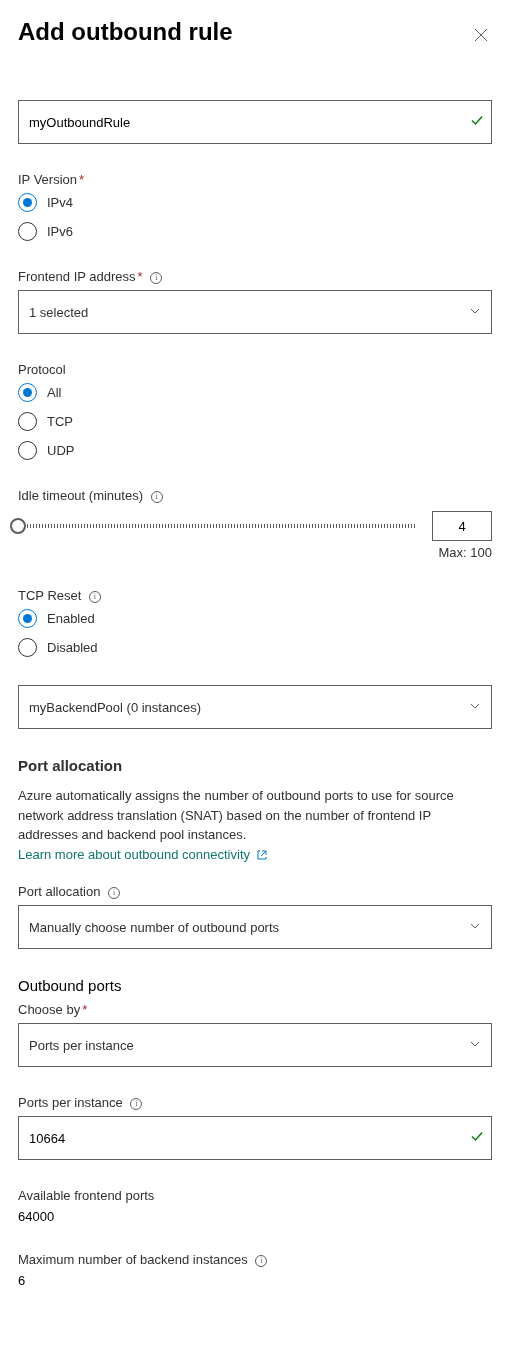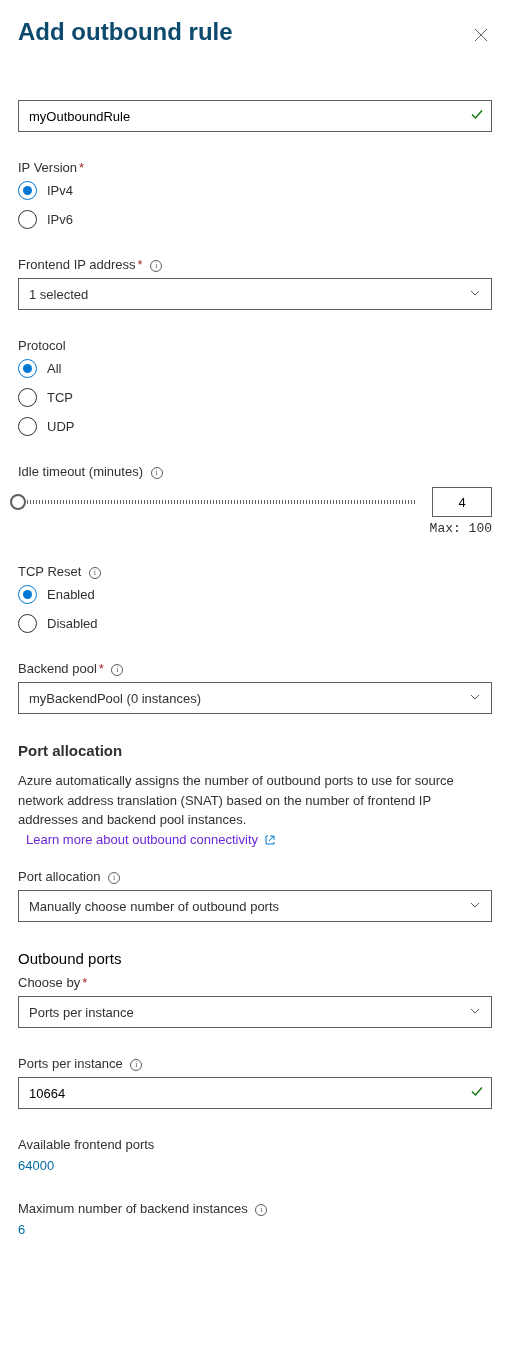--- a/index.html
+++ b/index.html
@@ -15,21 +15,21 @@
   .header {
     display: flex;
     justify-content: space-between;
     align-items: flex-start;
     margin-bottom: 50px;
   }
   .header h1 {
     font-size: 24px;
     font-weight: 600;
     margin: 0;
-    color: #0c4a6e;
+    color: #000000;
   }
   .close-btn {
     background: none;
     border: none;
     cursor: pointer;
     padding: 4px;
     font-size: 16px;
     color: #605e5c;
     margin-top: 6px;
   }
@@ -51,21 +51,21 @@
     border: 1px solid #605e5c;
     border-radius: 50%;
     font-size: 8px;
     color: #605e5c;
     margin-left: 4px;
     vertical-align: middle;
     font-family: Georgia, serif;
   }
   .text-input, .select {
     width: 100%;
-    height: 32px;
+    height: 44px;
     border: 1px solid #605e5c;
     padding: 0 10px;
     font-size: 13px;
     font-family: inherit;
     background: #fff;
     outline: none;
     position: relative;
   }
   .input-wrap { position: relative; }
   .check-icon {
@@ -141,53 +141,51 @@
     border: 1px solid #605e5c;
     text-align: center;
     font-size: 13px;
     font-family: inherit;
   }
   .slider-max {
     text-align: right;
     font-size: 13px;
     color: #323130;
     margin-top: 4px;
-    font-family: Liberation Mono, monospace;
   }
   .section-title {
     font-size: 15px;
     font-weight: 600;
     margin: 10px 0 12px 0;
   }
   .section-sub {
     font-size: 15px;
     font-weight: 400;
     margin: 18px 0 8px 0;
     color: #000000;
   }
   .desc {
     font-size: 13px;
     line-height: 1.5;
     color: #323130;
     margin-bottom: 18px;
   }
   .link {
-    color: #6d28d9;
+    color: #0f766e;
     text-decoration: none;
     cursor: pointer;
-    margin-left: 8px;
   }
   .link-icon {
     display: inline-block;
     vertical-align: -2px;
     margin-left: 2px;
   }
   .plain-value {
     font-size: 13px;
-    color: #0369a1;
+    color: #000000;
     margin-top: 6px;
   }
 </style>
 </head>
 <body>
 
 <div class="header">
   <h1>Add outbound rule</h1>
   <button class="close-btn">
     <svg width="14" height="14" viewBox="0 0 14 14">
@@ -281,24 +279,20 @@
       <span class="radio-label">Enabled</span>
     </div>
     <div class="radio-row">
       <span class="radio"></span>
       <span class="radio-label">Disabled</span>
     </div>
   </div>
 </div>
 
 <div class="field-group">
-  <label class="label">
-    <span>Backend pool</span><span class="required">*</span>
-    <span class="info-icon">i</span>
-  </label>
   <div class="select">
     <span>myBackendPool (0 instances)</span>
     <span class="chevron">
       <svg width="12" height="12" viewBox="0 0 12 12">
           <path d="M2 4 L6 8 L10 4" stroke="#605e5c" stroke-width="1" fill="none"></path>
         </svg>
     </span>
   </div>
 </div>
 

